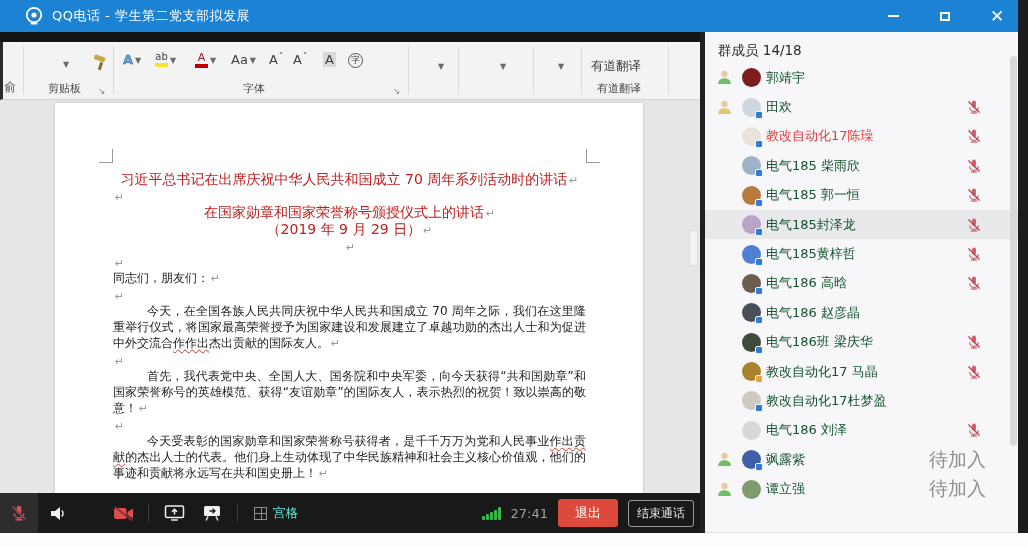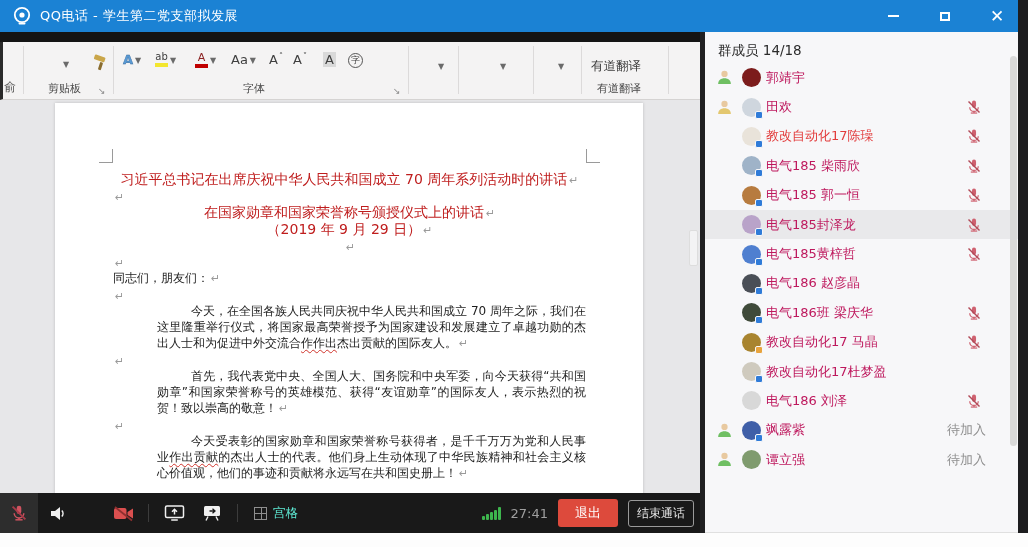--- a/index.html
+++ b/index.html
@@ -1,20 +1,20 @@
 <!DOCTYPE html>
 <html><head>
 <meta charset="utf-8">
 <style>
   * { margin:0; padding:0; box-sizing:border-box; }
   html,body { width:1028px; height:547px; background:#ffffff; font-family:"DejaVu Sans","Liberation Sans",sans-serif; }
   #app { position:relative; width:1028px; height:547px; background:#fff; overflow:hidden; }
 
   
-  .titlebar { position:absolute; left:0; top:0; width:1028px; height:32px; background:#1b82d4; display:flex; align-items:center; }
+  .titlebar { position:absolute; left:0; top:0; width:1028px; height:32px; background:#1b82d4; display:flex; align-items:center;padding-left:12px; }
   .titlebar .logo { width:20px; height:20px; margin:0 8px 0 12px; }
   .titlebar .title { color:#ffffff; font-size:13px; letter-spacing:.5px; }
   .win-controls { position:absolute; right:18px; top:0; height:32px; display:flex; align-items:center; gap:26px; }
   .wc { width:26px; height:22px; display:flex; align-items:center; justify-content:center; cursor:pointer; }
   .ic-min { width:11px; height:0; border-bottom:2px solid #fff; }
   .ic-max { width:10px; height:9px; border:2px solid #fff; }
   .ic-close { color:#fff; font-size:17px; line-height:1; }
 
   
   .share { position:absolute; left:0; top:32px; width:700px; height:501px; background:#e7e7e9; overflow:hidden; }
@@ -42,21 +42,21 @@
   .docarea { position:absolute; left:0; top:68px; width:700px; height:393px; background:#e7e7e9; overflow:hidden; }
   .page { position:absolute; left:55px; top:3px; width:588px; height:450px; background:#ffffff; box-shadow:0 0 3px rgba(0,0,0,.18); padding:68px 57px 0 58px; }
   .crop { position:absolute; width:14px; height:14px; }
   .crop.tl { left:44px; top:46px; border-right:1px solid #9a9a9a; border-bottom:1px solid #9a9a9a; }
   .crop.tr { right:43px; top:46px; border-left:1px solid #9a9a9a; border-bottom:1px solid #9a9a9a; }
   .doc-line { height:17px; line-height:17px; font-size:14px; color:#222; white-space:nowrap; }
   .doc-line.center { text-align:center; }
   .doc-line.red { color:#bf1d1d; }
   .doc-line.blank { height:16px; line-height:16px; }
   .doc-para { font-size:12px; line-height:16px; color:#1d1d1d; text-align:justify; }
-  .doc-para.indent { text-indent:34px;margin-left:44px; }
+  .doc-para.indent { text-indent:34px; }
   .pilcrow { color:#9a9a9a; font-size:11px; margin-left:2px; }
   .wavy { text-decoration:underline wavy #d0342c 1px; text-underline-offset:2px; }
   .doc-scroll { position:absolute; right:2px; top:130px; width:9px; height:36px; background:#f3f3f4; border:1px solid #dddddd; border-radius:2px; }
 
   
   .callbar { position:absolute; left:0; top:461px; width:700px; height:40px; background:#191919; display:flex; align-items:center; }
   .cb-tile { width:38px; height:40px; background:#2d2d2d; display:flex; align-items:center; justify-content:center; }
   .cb-ic { width:26px; height:26px; display:flex; align-items:center; justify-content:center; margin:0 6px; cursor:pointer; }
   .cb-sep { width:1px; height:18px; background:#3c3c3c; margin:0 6px; }
   .grid-wrap { display:flex; align-items:center; gap:6px; margin-left:10px; cursor:pointer; }
@@ -74,24 +74,24 @@
 
   
   .panel { position:absolute; left:705px; top:32px; width:313px; height:501px; background:#f7f7f9; border-bottom:1px solid #e0e0e0; }
   .panel-header { padding:10px 0 5px 13px; font-size:13.5px; color:#2b2b2b; }
   .member-list { position:absolute; left:0; top:31px; width:313px; height:470px; }
   .mrow { position:relative; height:29.4px; display:flex; align-items:center; cursor:default; }
   .mrow.hl { background:#e9e9eb; }
   .status-ic { position:absolute; left:11px; width:17px; height:17px; }
   .avatar { position:absolute; left:37px; width:19px; height:19px; border-radius:50%; }
   .badge { position:absolute; right:-2px; bottom:-2px; width:8px; height:8px; border-radius:2px; border:1px solid #f7f7f9; }
-  .mname { position:absolute; left:61px; font-size:13px; color:#be185d; white-space:nowrap; }
+  .mname { position:absolute; left:61px; font-size:13px; color:#14532d; white-space:nowrap; }
   .mname.red { color:#e23b3b; }
   .mute-ic { position:absolute; right:36px; width:16px; height:16px; }
-  .pending { position:absolute; right:32px; font-size:13px; color:#8f8f8f; }
+  .pending { position:absolute; right:32px; font-size:19px; color:#8f8f8f; }
   .panel-scroll { position:absolute; right:1px; top:24px; width:7px; height:390px; background:#d9d9d9; border-radius:4px; }
 </style>
 </head>
 <body>
 
 <div id="app">
 
   <div class="titlebar">
     <svg class="logo" viewBox="0 0 20 20">
       <circle cx="10" cy="9" r="7.2" fill="none" stroke="#ffffff" stroke-width="1.8"></circle>
@@ -360,20 +360,33 @@
           <span class="mname">电气185黄梓哲</span>
           <svg class="mute-ic" viewBox="0 0 18 18">
             <rect x="6.7" y="1.8" width="4.6" height="8.2" rx="2.3" fill="#cf6170"></rect>
             <path d="M4.2 9.2a4.8 4.8 0 0 0 9.6 0" fill="none" stroke="#cf6170" stroke-width="1.4"></path>
             <line x1="9" y1="14" x2="9" y2="15.8" stroke="#cf6170" stroke-width="1.4"></line>
             <line x1="5.4" y1="15.8" x2="12.6" y2="15.8" stroke="#cf6170" stroke-width="1.4"></line>
             <line x1="2.8" y1="2.8" x2="15.2" y2="15.2" stroke="#b24a58" stroke-width="1.6"></line>
           </svg>
         </div>
         <div class="mrow">
+          <span class="avatar" style="background: rgb(107, 93, 82);">
+            <span class="badge" style="background: rgb(47, 123, 216);"></span>
+          </span>
+          <span class="mname">电气186 高晗</span>
+          <svg class="mute-ic" viewBox="0 0 18 18">
+            <rect x="6.7" y="1.8" width="4.6" height="8.2" rx="2.3" fill="#cf6170"></rect>
+            <path d="M4.2 9.2a4.8 4.8 0 0 0 9.6 0" fill="none" stroke="#cf6170" stroke-width="1.4"></path>
+            <line x1="9" y1="14" x2="9" y2="15.8" stroke="#cf6170" stroke-width="1.4"></line>
+            <line x1="5.4" y1="15.8" x2="12.6" y2="15.8" stroke="#cf6170" stroke-width="1.4"></line>
+            <line x1="2.8" y1="2.8" x2="15.2" y2="15.2" stroke="#b24a58" stroke-width="1.6"></line>
+          </svg>
+        </div>
+        <div class="mrow">
           <span class="avatar" style="background: rgb(74, 79, 87);">
             <span class="badge" style="background: rgb(47, 123, 216);"></span>
           </span>
           <span class="mname">电气186 赵彦晶</span>
         </div>
         <div class="mrow">
           <span class="avatar" style="background: rgb(63, 74, 58);">
             <span class="badge" style="background: rgb(47, 123, 216);"></span>
           </span>
           <span class="mname">电气186班 梁庆华</span>

